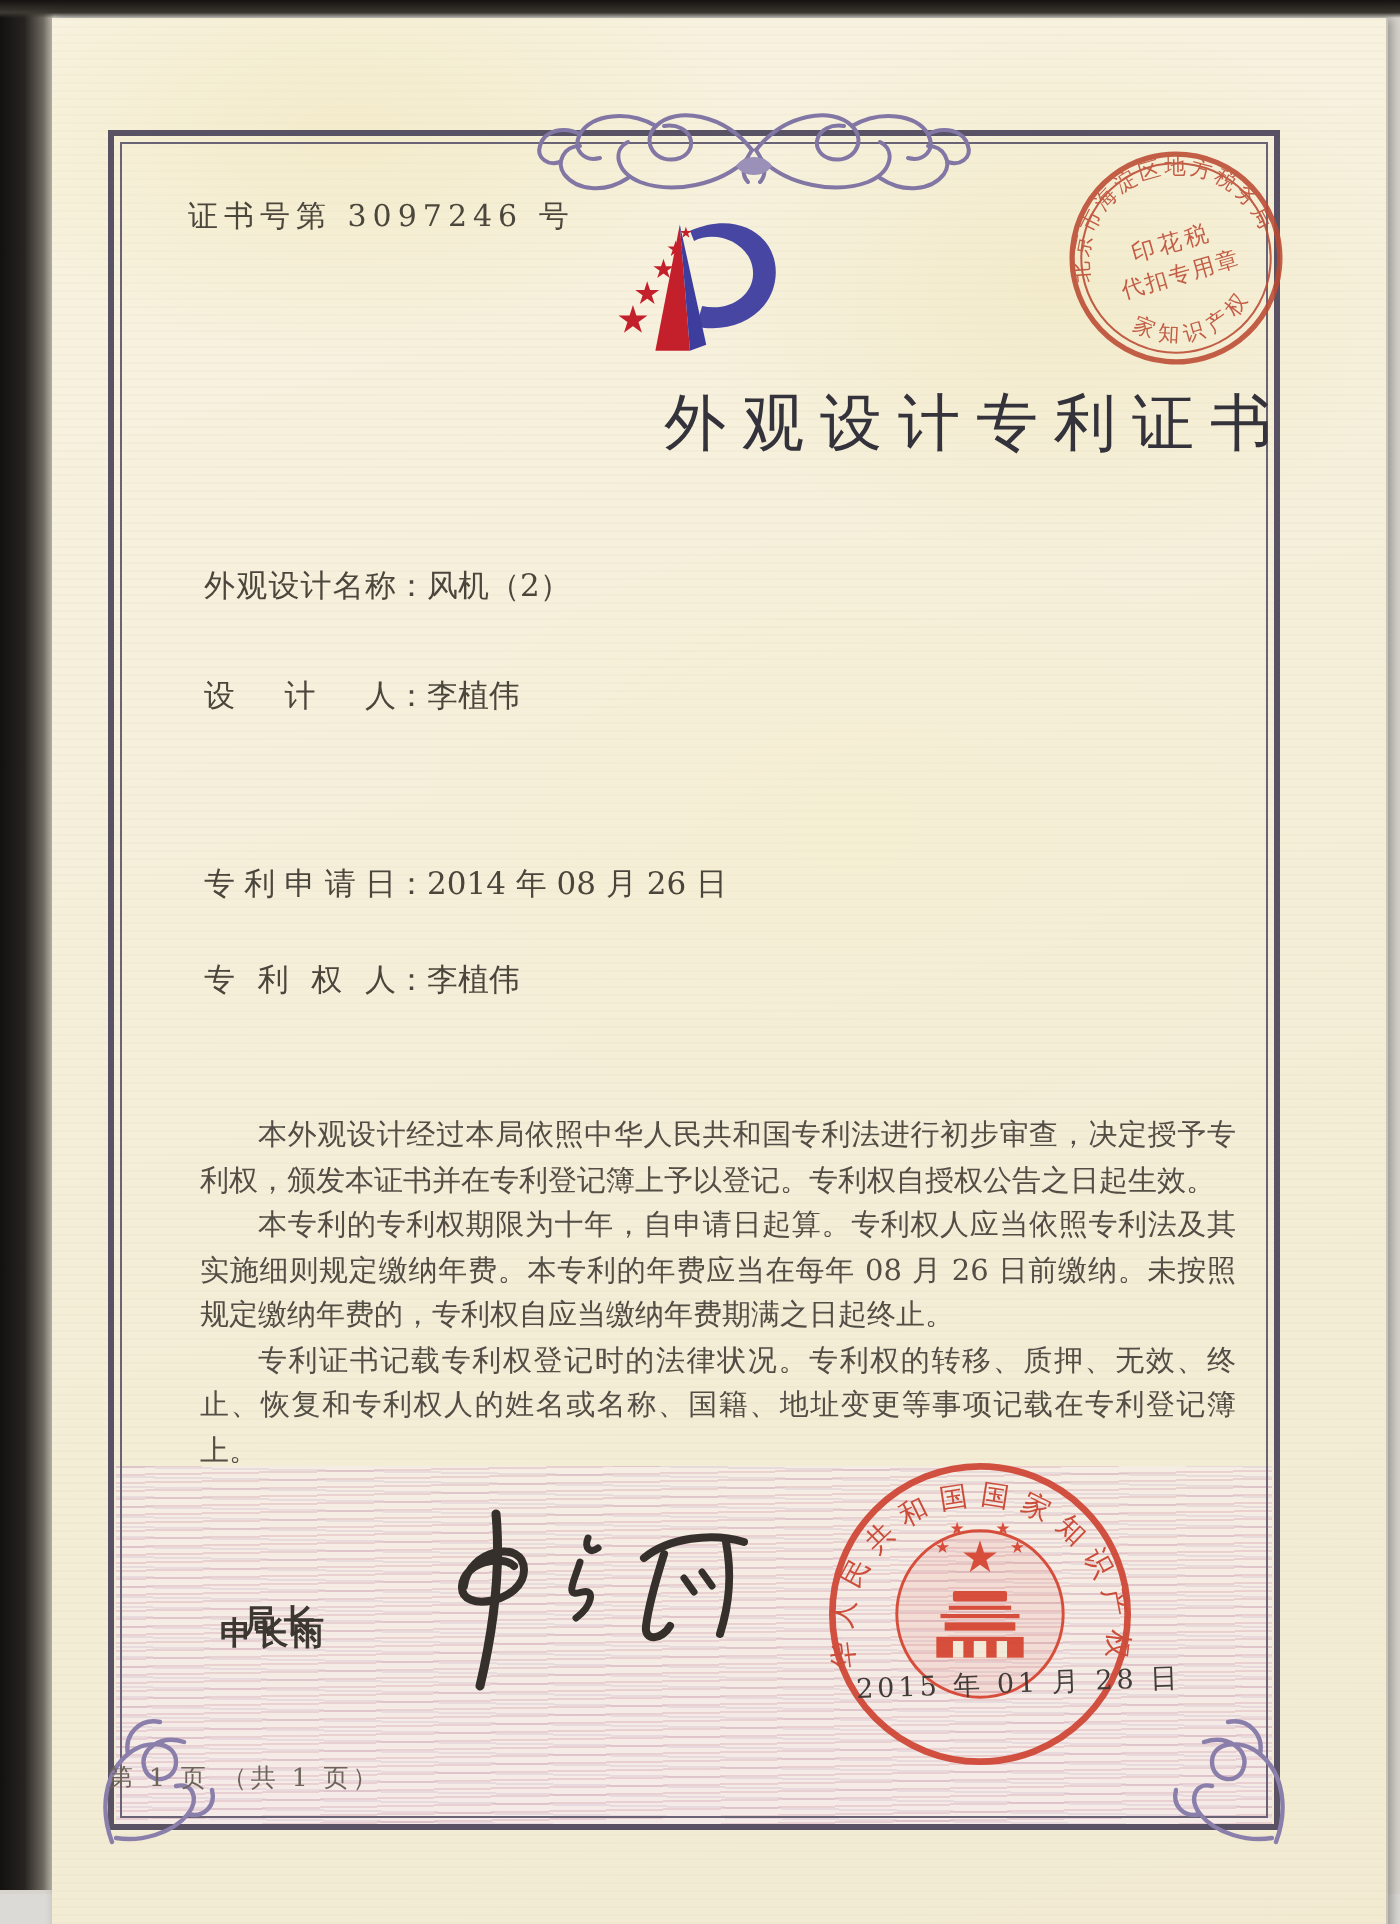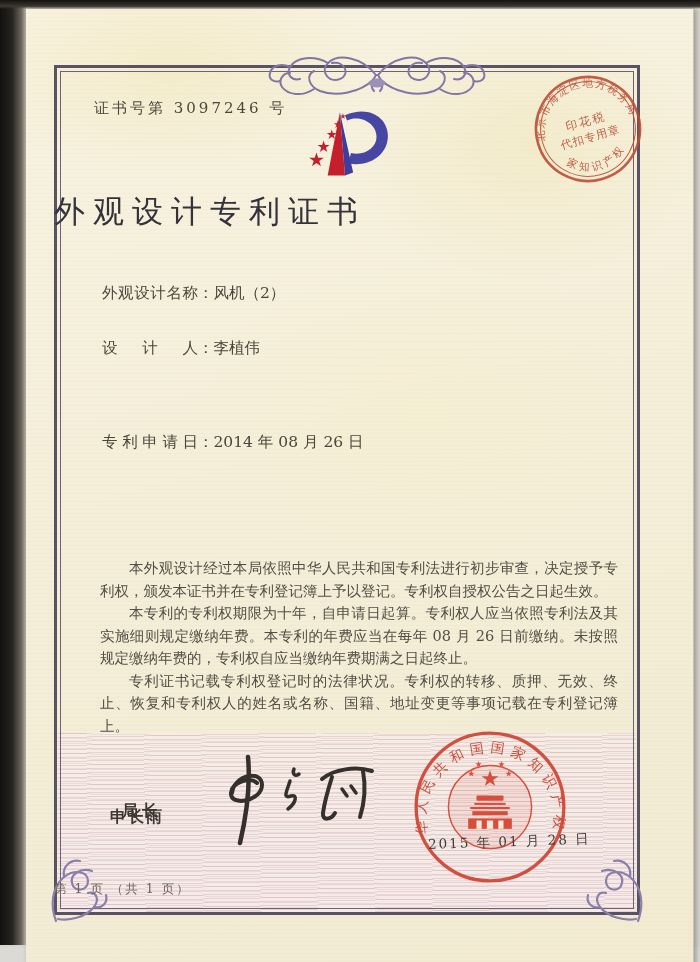--- a/index.html
+++ b/index.html
@@ -33,21 +33,21 @@
   
   .frame { position:absolute; left:28px; top:56px; width:586px; height:850px;
     border:3px solid #595264; }
   .frame-inner { position:absolute; inset:3px; border:1px solid #6a6375; }
 
   .cert-no { position:absolute; left:68px; top:90px; font-size:15px; color:#4c473c;
     letter-spacing:3px; }
 
   .logo { position:absolute; left:264px; top:96px; width:112px; height:92px; }
 
-  .title { position:absolute; left:28px; top:182px; width:590px; text-align:left;
+  .title { position:absolute; left:28px; top:182px; width:590px; text-align:right;
     font-size:31px; font-weight:400; color:#34323a; letter-spacing:8px; }
   .frow { position:absolute; left:76px; font-size:15.5px; color:#4b463c; white-space:nowrap; }
   .fwrap { display:inline-block; vertical-align:top; }
   .flabel { display:inline-block; width:96px; text-align:justify; text-align-last:justify; }
   .fwrap::after { content:"："; }
   .frow-1 { top:274px; } .frow-2 { top:329px; } .frow-3 { top:374px; }
   .frow-4 { top:423px; } .frow-5 { top:471px; } .frow-6 { top:519px; }
 
   .body-text { position:absolute; left:74px; top:548px; width:518px;
     font-size:14.5px; line-height:22.5px; color:#524d45; text-align:justify; }
@@ -136,20 +136,21 @@
         <use href="#star" transform="translate(47,19) scale(0.42)"></use>
         <use href="#star" transform="translate(52,11) scale(0.30)"></use>
       </g>
     </svg>
 
     <h1 class="title">外观设计专利证书</h1>
 
     <div class="frow frow-1"><span class="fwrap"><span class="flabel">外观设计名称</span></span><span class="fval">风机（2）</span></div>
     <div class="frow frow-2"><span class="fwrap"><span class="flabel">设计人</span></span><span class="fval">李植伟</span></div>
     <div class="frow frow-4"><span class="fwrap"><span class="flabel">专利申请日</span></span><span class="fval">2014 年 08 月 26 日</span></div>
+    <div class="frow frow-5"><span class="fwrap"><span class="flabel">专利权人</span></span><span class="fval">李植伟</span></div>
 
     <div class="body-text">
       <p>本外观设计经过本局依照中华人民共和国专利法进行初步审查，决定授予专利权，颁发本证书并在专利登记簿上予以登记。专利权自授权公告之日起生效。</p>
       <p>本专利的专利权期限为十年，自申请日起算。专利权人应当依照专利法及其实施细则规定缴纳年费。本专利的年费应当在每年 08 月 26 日前缴纳。未按照规定缴纳年费的，专利权自应当缴纳年费期满之日起终止。</p>
       <p>专利证书记载专利权登记时的法律状况。专利权的转移、质押、无效、终止、恢复和专利权人的姓名或名称、国籍、地址变更等事项记载在专利登记簿上。</p>
     </div>
 
     <div class="director-label">局长</div>
     <div class="director-name">申长雨</div>
 

